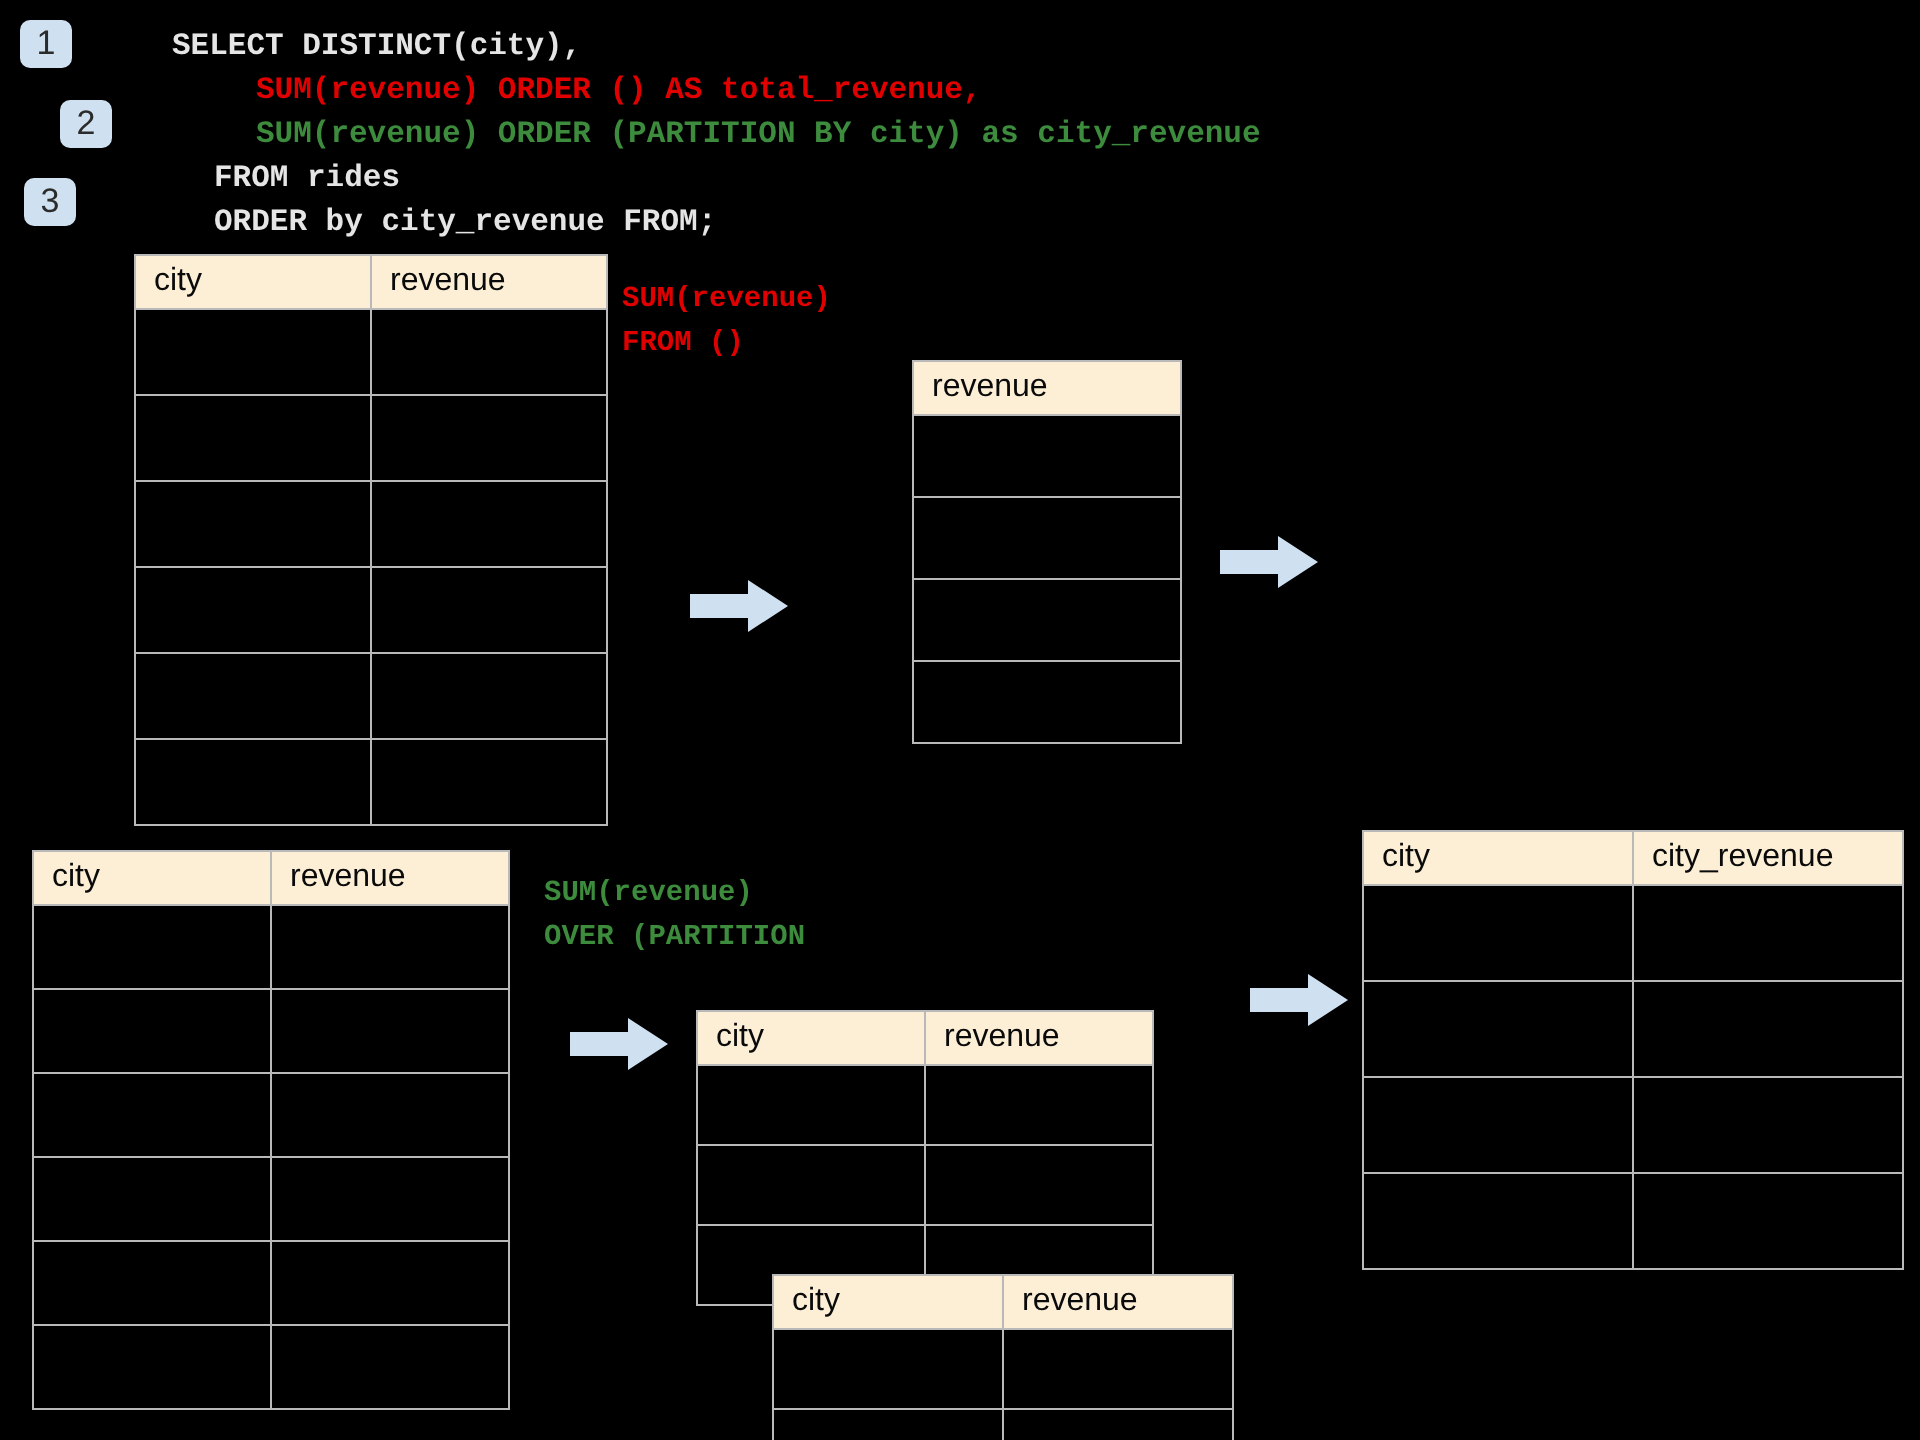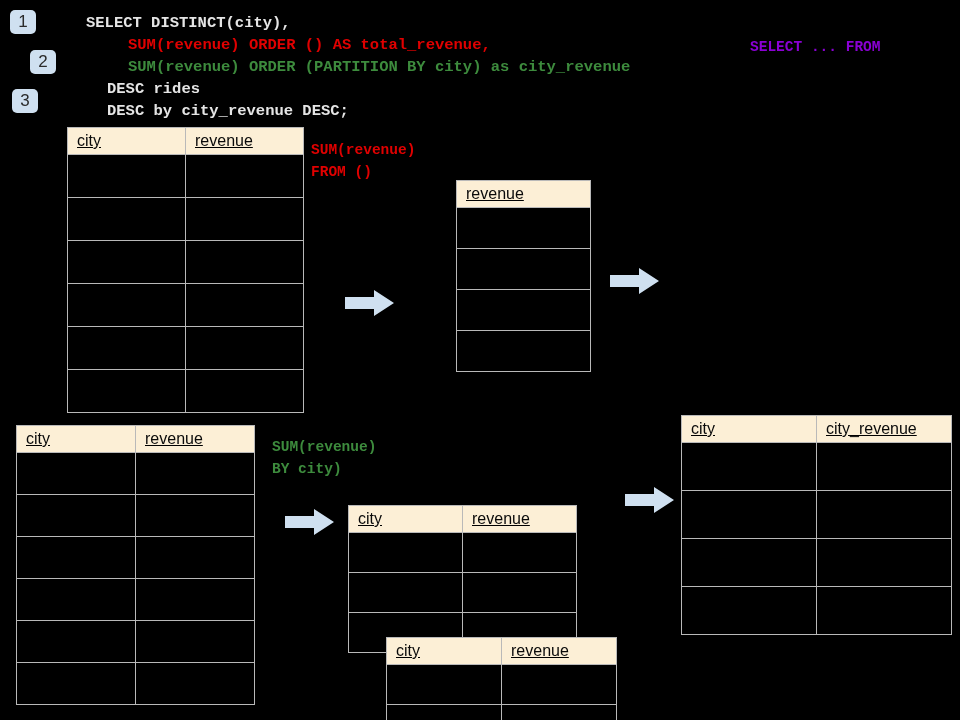--- a/index.html
+++ b/index.html
@@ -55,21 +55,20 @@
   .annot-red   { color: #e00000; }
   .annot-green { color: #3d8b3d; }
   .annot-purple{ color: #8a00d4; }
 
   
   .tbl {
     position: absolute;
     border-collapse: collapse;
     table-layout: fixed;
     background: #14b8a6;
-    text-decoration: underline;
   }
   .tbl td {
     border: 1px solid #b9b9b9;
     padding: 0;
     background: #000000;
   }
   .tbl td.hdr {
     background: #fcefd6;
     color: #0a0a0a;
     font-family: "Liberation Sans", sans-serif;
@@ -92,28 +91,28 @@
   <div id="badges-layer">
       <div class="badge" style="left: 10px; top: 10px;">1</div>
       <div class="badge" style="left: 30px; top: 50px;">2</div>
       <div class="badge" style="left: 12px; top: 89px;">3</div>
     </div>
 
   <div id="sql-layer">
       <div class="sql sql-purple" style="left: 86px; top: 14px;">SELECT DISTINCT(city),</div>
       <div class="sql sql-red" style="left: 128px; top: 36px;">SUM(revenue) ORDER () AS total_revenue,</div>
       <div class="sql sql-green" style="left: 128px; top: 58px;">SUM(revenue) ORDER (PARTITION BY city) as city_revenue</div>
-      <div class="sql sql-purple" style="left: 107px; top: 80px;">DESC rides</div>
-      <div class="sql sql-purple" style="left: 107px; top: 102px;">DESC by city_revenue DESC;</div>
+      <div class="sql sql-purple" style="left: 107px; top: 80px;">FROM rides</div>
+      <div class="sql sql-purple" style="left: 107px; top: 102px;">ORDER by city_revenue FROM;</div>
     </div>
 
   <div id="annot-layer">
-      <div class="annot annot-purple" style="left: 750px; top: 36px;"><div>SELECT ... FROM</div></div>
+      <div class="annot annot-purple" style="left: 750px; top: 36px;"></div>
       <div class="annot annot-red" style="left: 311px; top: 139px;"><div>SUM(revenue)</div><div>FROM ()</div></div>
-      <div class="annot annot-green" style="left: 272px; top: 436px;"><div>SUM(revenue)</div><div>BY city)</div></div>
+      <div class="annot annot-green" style="left: 272px; top: 436px;"><div>SUM(revenue)</div><div>OVER (PARTITION</div></div>
     </div>
 
   <div id="arrow-layer">
       <div class="arrow" style="left: 345px; top: 288px;"><svg width="50" height="30" viewBox="0 0 50 30">
           <polygon points="0,9 29,9 29,2 49,15 29,28 29,21 0,21" fill="#cfe0f0"></polygon>
         </svg></div>
       <div class="arrow" style="left: 610px; top: 266px;"><svg width="50" height="30" viewBox="0 0 50 30">
           <polygon points="0,9 29,9 29,2 49,15 29,28 29,21 0,21" fill="#cfe0f0"></polygon>
         </svg></div>
       <div class="arrow" style="left: 285px; top: 507px;"><svg width="50" height="30" viewBox="0 0 50 30">

